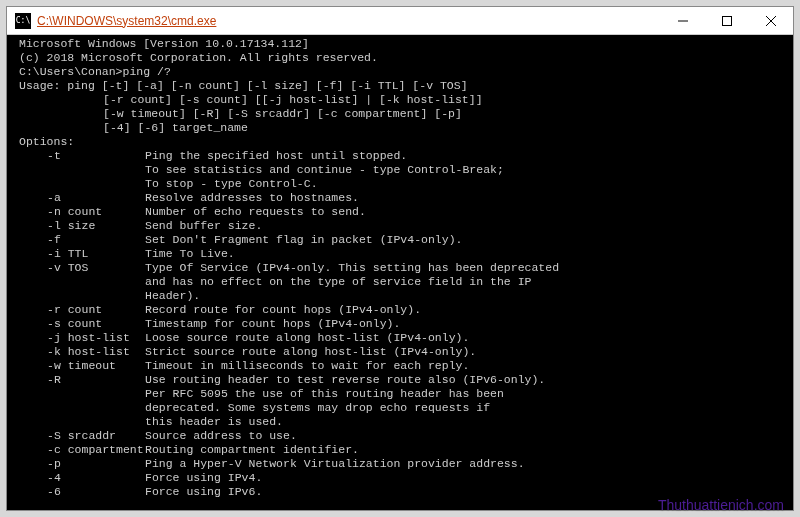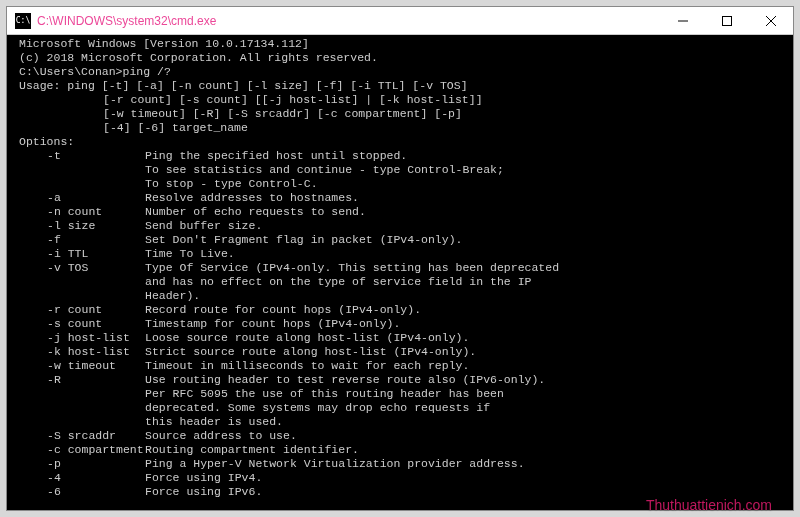--- a/index.html
+++ b/index.html
@@ -38,22 +38,23 @@
     margin-left: 8px;
     margin-right: 6px;
     background: #000;
     display: flex;
     align-items: center;
     justify-content: center;
   }
   .titlebar-icon span { color: #fff; font-size: 8px; font-family: Consolas, monospace; }
   .titlebar-text {
     font-size: 12px;
-    color: #ec4899;
+    color: #c2410c;
     flex: 1;
+    text-decoration: underline;
   }
   .titlebar-buttons {
     display: flex;
     height: 100%;
   }
   .titlebar-btn {
     width: 44px;
     height: 100%;
     display: flex;
     align-items: center;
@@ -69,23 +70,23 @@
     font-family: Consolas, "Courier New", monospace;
     font-size: 11.5px;
     line-height: 14px;
     padding: 2px 12px;
     white-space: pre;
     overflow: hidden;
   }
   @keyframes blink { 50% { opacity: 0; } }
   .watermark {
     position: absolute;
-    right: 28px;
+    right: 16px;
     bottom: 4px;
-    color: #be185d;
+    color: #4c1d95;
     font-family: Arial, sans-serif;
     font-size: 14px;
     font-weight: 500;
     text-shadow: 0 0 2px rgba(0,0,0,0.8);
     pointer-events: none;
   }
   .opt-row { display:flex; }
   .opt-flag { width: 126px; padding-left: 28px; }
   .opt-desc { flex:1; }
   .opt-cont { padding-left: 126px; }

